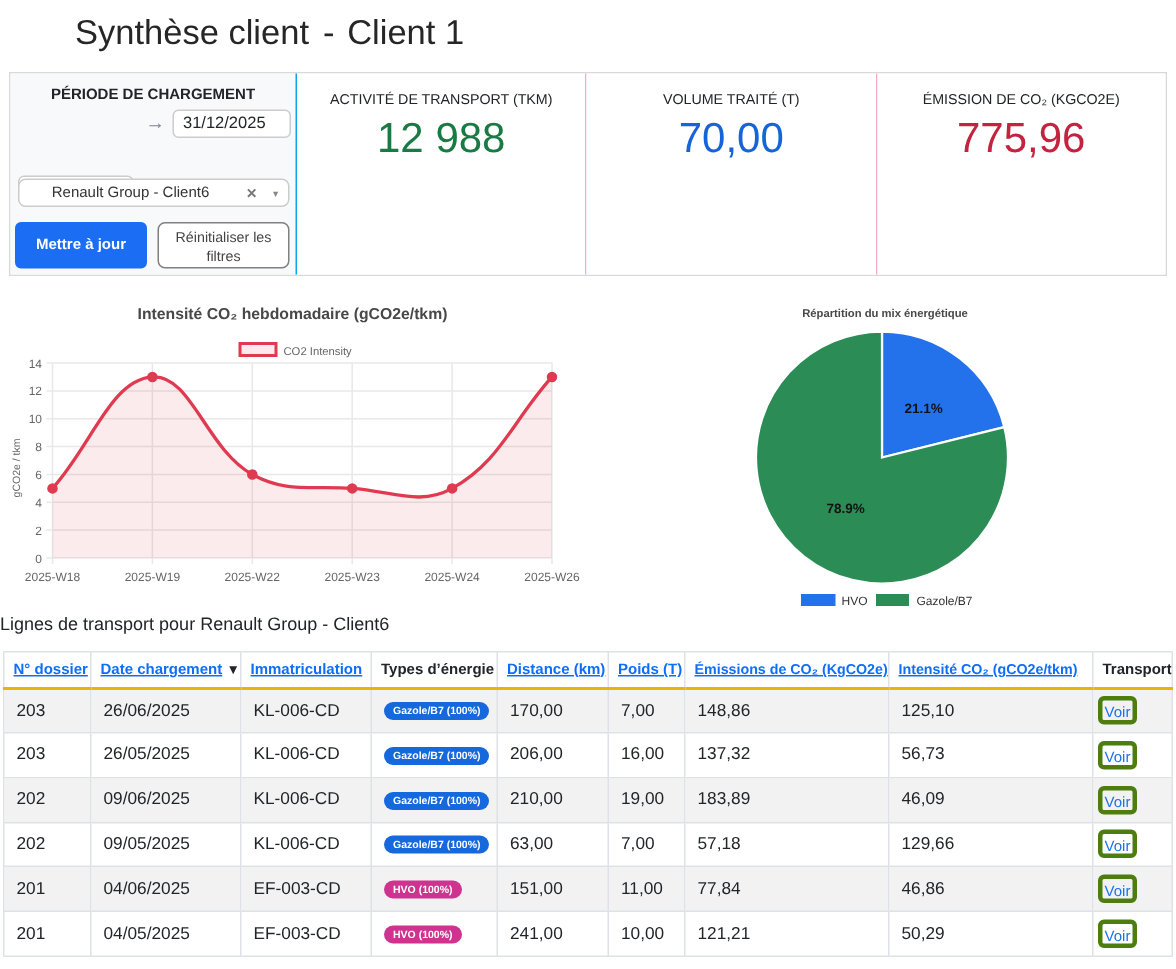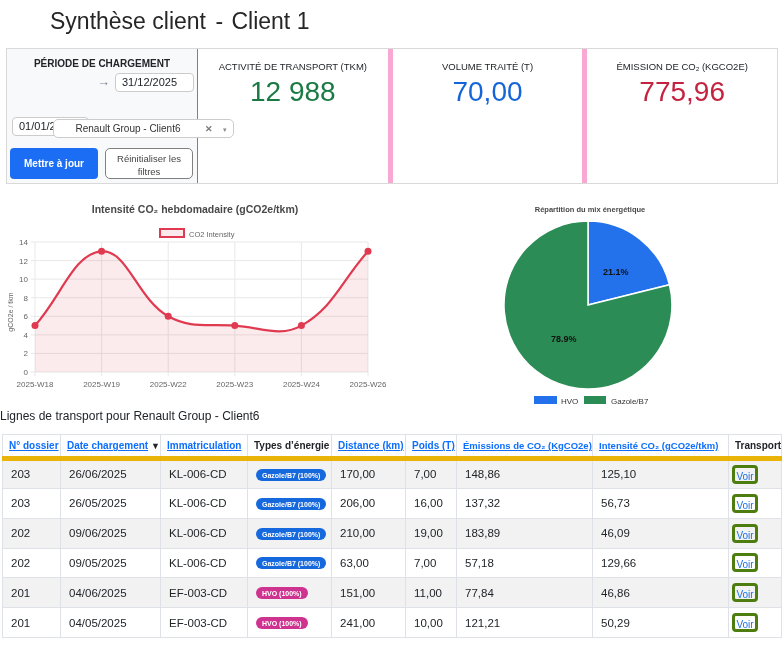--- a/index.html
+++ b/index.html
@@ -5,33 +5,33 @@
 * { margin:0; padding:0; box-sizing:border-box; }
 html,body { width:784px; height:646px; background:#fff; font-family:"Liberation Sans", sans-serif; position:relative; overflow:hidden; }
 .abs { position:absolute; }
 
 #title { left:10px; top:8px; font-size:23px; color:#262626;margin-left:40px; }
 
 #band { left:6px; top:48px; width:772px; height:136px; border:1px solid #d9d9d9; display:flex; }
 #filters { width:191px; background:#f8f9fa; border-right:1px solid #0ea5e9; position:relative; font-size:12px; }
 .flabel { text-align:center; font-weight:bold; font-size:10px; color:#212529; }
 .inp { position:absolute; height:19px; border:1px solid #ccc; border-radius:4px; background:#fff; font-size:11px; color:#212529; line-height:17px; padding-left:6px; }
-#sel { position:absolute; left:5px; top:70px; width:181px; height:19px; border:1px solid #ccc; border-radius:5px; background:#fff; font-size:10px; color:#333; line-height:17px;margin-left:41px; }
+#sel { position:absolute; left:5px; top:70px; width:181px; height:19px; border:1px solid #ccc; border-radius:5px; background:#fff; font-size:10px; color:#333; line-height:17px; }
 .btn { position:absolute; top:99px; height:31px; width:88px; border-radius:4px; font-size:12px; text-align:center; }
 #btn1 { left:3px; background:#1b6ef3; color:#fff; font-weight:bold; font-size:10px; line-height:31px; }
 #btn2 { left:98px; background:#fff; border:1px solid #808080; border-radius:5px; color:#444; font-size:9.5px; line-height:13px; padding-top:3px; }
-.card { flex:1; text-align:center; border-right:5px solid #f9a8d4; padding-top:12px; background:#fff; }
+.card { flex:1; text-align:center; border-right:1px solid #f9a8d4; padding-top:12px; background:#fff; }
 .card:last-child { border-right:none; }
 .klabel { font-size:9.5px; color:#212529; }
 .kval { font-size:28px; font-weight:normal; margin-top:4px; }
 
 #tbltitle { left:0px; top:409px; font-size:12px; color:#212529; }
 table { position:absolute; left:2px; top:434px; width:779px; border-collapse:collapse; font-size:11.5px; color:#212529; table-layout:fixed; }
 th, td { border:1px solid #dee2e6; padding:0 0 0 8px; text-align:left; font-weight:normal; overflow:hidden; }
-th { height:24px; font-weight:bold; font-size:10px; padding-left:6px; border-bottom:5px solid #eab308; white-space:nowrap; }
+th { height:24px; font-weight:bold; font-size:10px; padding-left:6px; border-bottom:2px solid #eab308; white-space:nowrap; }
 td { height:29.85px; }
 tr.odd { background:#f2f2f2; }
 a { color:#0d6efd; text-decoration:underline; }
 .badge { display:inline-block; border-radius:8px; color:#fff; font-weight:bold; font-size:7px; padding:3px 6px 2px 6px; white-space:nowrap; }
 .bblue { background:#1668dd; }
 .bpink { background:#cf3390; }
 .voir { display:inline-block; width:26px; height:19px; border:3px solid #4d7c0f; border-radius:4px; color:#1a73e8; font-size:10px; text-align:center; line-height:18px; background:transparent; margin-left:-5px; }
 </style>
 </head>
 <body>

